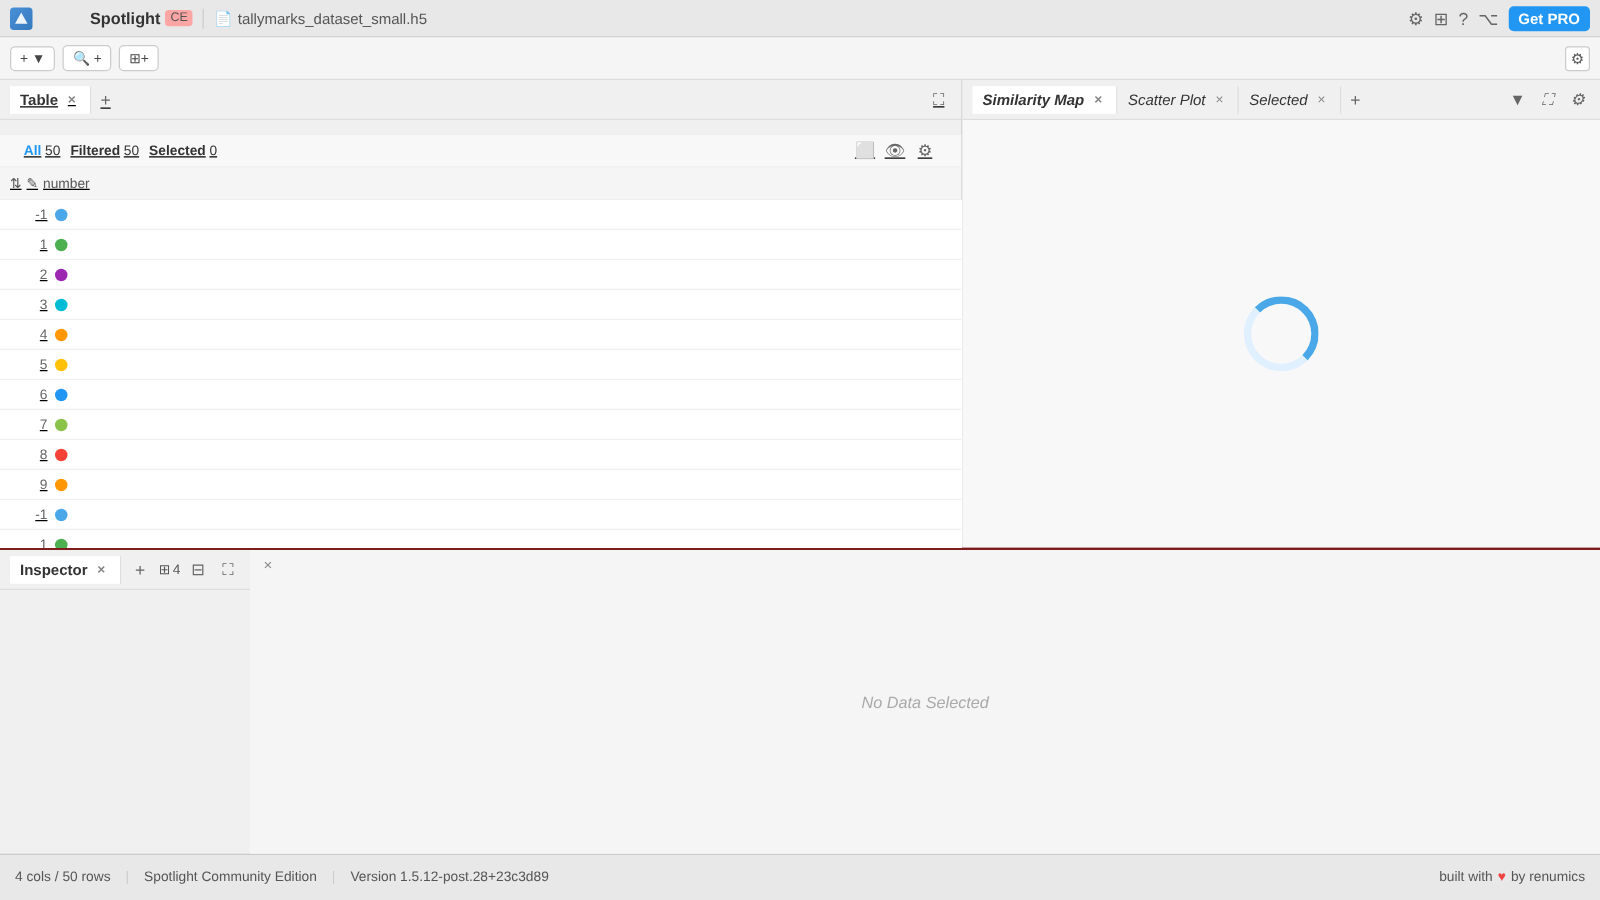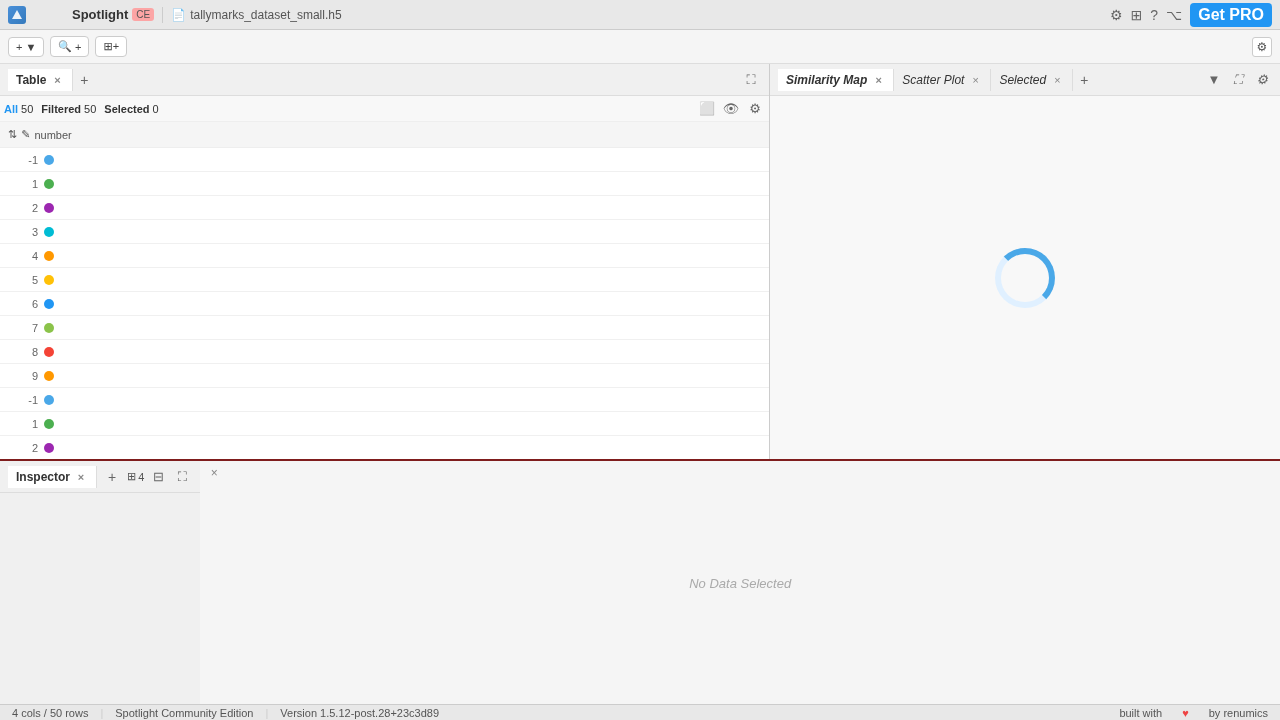--- a/index.html
+++ b/index.html
@@ -25,21 +25,21 @@
     .titlebar-title { font-weight: 600; font-size: 13px; color: #333; margin-left: 40px; }
     .titlebar-ce {
       font-size: 10px; background: #fca5a5; border-radius: 3px;
       padding: 1px 4px; margin-left: 4px; color: #555;
     }
     .titlebar-sep { width: 1px; height: 16px; background: #ccc; margin: 0 8px; }
     .titlebar-file { display: flex; align-items: center; gap: 4px; color: #555; font-size: 12px; }
     .titlebar-right { margin-left: auto; display: flex; align-items: center; gap: 8px; }
     .get-pro-btn {
       background: #2196f3; color: white; border: none; border-radius: 4px;
-      padding: 3px 8px; font-size: 16px; cursor: pointer; font-weight: 600;
+      padding: 3px 8px; font-size: 12px; cursor: pointer; font-weight: 600;
     }
 
     
     .toolbar {
       height: 34px;
       background: #f5f5f5;
       display: flex;
       align-items: center;
       padding: 0 8px;
       gap: 6px;
@@ -66,20 +66,21 @@
       flex-direction: row;
       overflow: hidden;
     }
 
     
     .left-panel {
       width: 770px;
       display: flex;
       flex-direction: column;
       border-right: 1px solid #ccc;
+      text-decoration: underline;
     }
 
     
     .right-panel {
       flex: 1;
       display: flex;
       flex-direction: column;
       font-style: italic;
     }
 
@@ -115,24 +116,25 @@
       width: 20px; height: 20px; display: flex; align-items: center; justify-content: center;
       cursor: pointer; font-size: 13px; color: #666; border-radius: 3px;
     }
 
     
     .stats-bar {
       height: 26px;
       background: #f8f8f8;
       display: flex;
       align-items: center;
-      padding: 0 4px;
+      padding: 0 19px;
       gap: 8px;
       border-bottom: 1px solid #eee;
       flex-shrink: 0;
+      margin-top: 12px;
     }
     .stat-item { display: flex; align-items: center; gap: 3px; font-size: 11px; }
     .stat-label { font-weight: 600; color: #2196f3; }
     .stat-label.all { color: #2196f3; }
     .stat-label.filtered { color: #333; }
     .stat-label.selected { color: #333; }
     .stat-count { color: #333; }
     .stats-right { margin-left: auto; display: flex; align-items: center; gap: 4px; }
 
     
@@ -246,30 +248,30 @@
     }
     .no-data-text {
       position: absolute;
       top: 50%; left: 50%;
       transform: translate(-50%, -50%);
       color: #aaa; font-size: 13px; font-style: italic;
     }
 
     
     .statusbar {
-      height: 16px;
+      height: 37px;
       background: #e8e8e8;
       display: flex;
       align-items: center;
       padding: 0 12px;
       border-top: 1px solid #ccc;
       flex-shrink: 0;
       font-size: 11px; color: #555;
     }
-    .statusbar-right { margin-left: auto; display: flex; align-items: center; gap: 20px; }
+    .statusbar-right { margin-left: auto; display: flex; align-items: center; gap: 4px; }
     .heart { color: #e44; }
 
     
     .inspector-right-icons {
       margin-left: auto; display: flex; align-items: center; gap: 4px;
     }
     .inspector-grid-icon {
       display: flex; align-items: center; gap: 2px; font-size: 11px; color: #555;
     }
   </style>

